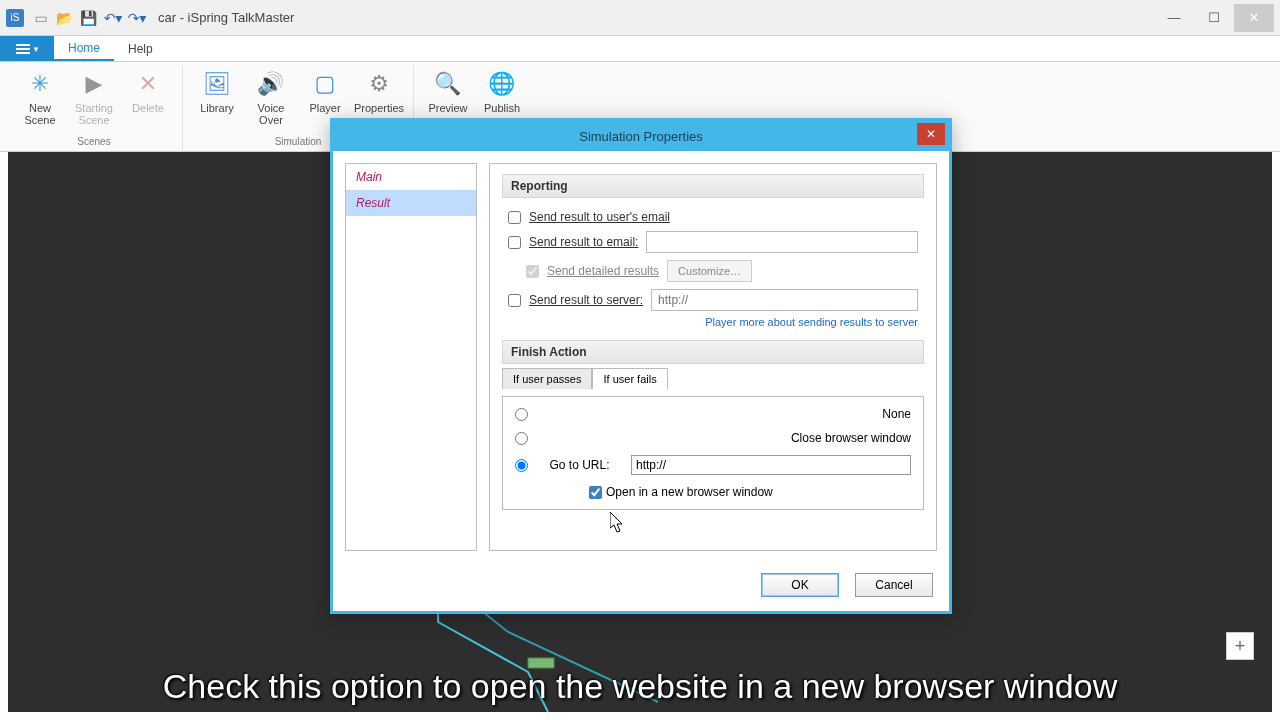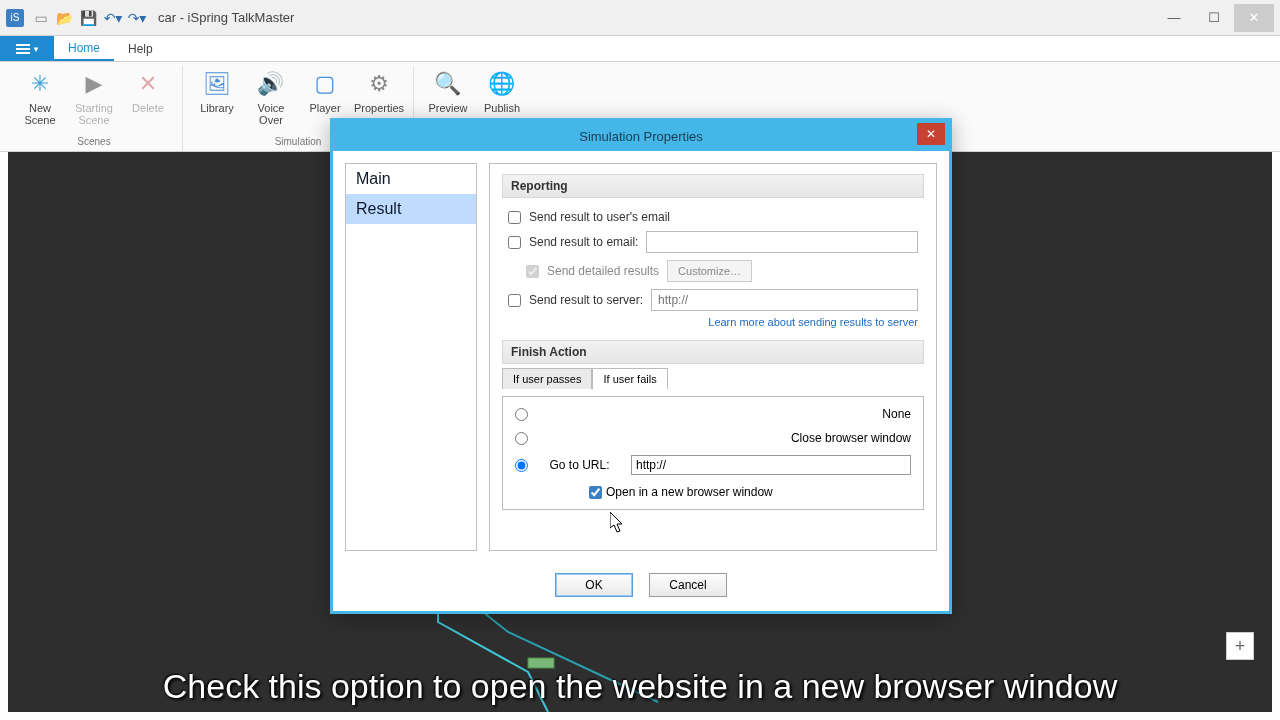--- a/index.html
+++ b/index.html
@@ -46,50 +46,50 @@
 .canvas svg.lines { position:absolute; left:0; top:0; width:100%; height:100%; }
 
 
 .dialog { position: absolute; left: 330px; top: 118px; width: 622px; background: #fff; border: 3px solid #44b6e8; box-shadow: 0 4px 20px rgba(0,0,0,0.3); }
 .dialog-titlebar { height: 30px; background: #44b6e8; display: flex; align-items: center; justify-content: center; position: relative; text-align: center; }
 .dialog-title { color: #1a3d52; font-size: 13px; }
 .dialog-close { position: absolute; right: 4px; top: 2px; width: 28px; height: 22px; background: #c94130; color: #fff; display: flex; align-items: center; justify-content: center; font-size: 12px; cursor: pointer; }
 .dialog-body { padding: 12px; display: flex; gap: 12px; }
 
 .sidenav { width: 132px; border: 1px solid #bfbfbf; background:#fff; height: 388px; }
-.sidenav-item { padding: 6px 10px; font-size: 16px; color: #0f172a; cursor: pointer; }
+.sidenav-item { padding: 6px 10px; font-size: 12px; color: #be185d; cursor: pointer; font-style: italic; }
 .sidenav-item.active { background: #bfdcff; }
 
 .content { flex: 1; border: 1px solid #bfbfbf; padding: 10px 12px; height: 388px; display:flex; flex-direction:column; gap:8px;}
 .intro { font-size: 12px; color: #333; }
 
 .section-header { background: linear-gradient(#f2f2f2,#e6e6e6); border:1px solid #d6d6d6; padding: 4px 8px; font-size: 12px; font-weight: 600; color: #333; }
 .section-body { padding: 4px 6px; display:flex; flex-direction:column; gap:7px; font-size:12px; }
 
 .row { display: flex; align-items: center; gap: 8px; }
 .row input[type=text] { height: 22px; border:1px solid #bbb; padding:0 6px; font-size:12px; }
 .row input[type=checkbox] { width:13px; height:13px; }
-.row label { color:#333; }
+.row label { color:#333;text-decoration:underline; }
 .email-input { flex:1; }
 .server-input { flex:1; }
 .detailed-row { margin-left: 18px; }
 .cust-btn { height:22px; padding:0 10px; font-size:11px; border:1px solid #ccc; background:#f4f4f4; color:#888; cursor:pointer;}
 .link { color:#1a6bc7; font-size:11px; text-align:right; cursor:pointer; margin-top:-2px;}
 
 
 .inner-tabs { display:flex; margin-top:-4px;text-align:center;}
 .inner-tab { padding:4px 10px; font-size:11px; border:1px solid #bbb; background:#eaeaea; cursor:pointer; border-bottom:none;}
 .inner-tab.active { background:#fff; position:relative; z-index:2;}
 .inner-tab-panel { border:1px solid #bbb; padding:10px 12px; display:flex; flex-direction:column; gap:10px; font-size:12px; margin-top:-1px;}
 
 .url-input { width:280px; height:20px; border:1px solid #999; padding:0 4px; font-size:12px;}
 .radio-row { display:flex; align-items:center; gap:6px;justify-content:space-between;}
 .check-row { display:flex; align-items:center; gap:4px; margin-left:74px;}
 
-.dialog-footer { display:flex; justify-content:center; gap:16px; padding:10px 16px 14px;}
+.dialog-footer { display:flex; justify-content:flex-end; gap:16px; padding:10px 16px 14px;}
 .dlg-btn { width:78px; height:24px; font-size:12px; border:1px solid #999; background:linear-gradient(#fdfdfd,#e9e9e9); cursor:pointer;}
 .dlg-btn.ok { border-color:#5a9fe0; box-shadow:0 0 0 1px #9cc9f0 inset;}
 
 
 .caption { position:absolute; left:0; right:0; bottom:14px; text-align:center; font-size:34px; color:#fff; text-shadow:2px 2px 3px #000, -1px -1px 2px #000; font-family:Arial,sans-serif; pointer-events:none;}
 
 
 .cursor { position:absolute; left:610px; top:512px; width:16px; height:22px; pointer-events:none; z-index:100;}
 .cursor svg { display:block; }
 .checked-box { accent-color:#3b7fc4; }
@@ -218,21 +218,21 @@
         <div class="row detailed-row">
           <input type="checkbox" checked="" disabled="" class="checked-box" style="">
           <label style="color:#888">Send detailed results</label>
           <button class="cust-btn">Customize…</button>
         </div>
         <div class="row">
           <input type="checkbox" style="">
           <label>Send result to server:</label>
           <input type="text" class="server-input" placeholder="http://" style="">
         </div>
-        <div class="link">Learn more about sending results to server</div>
+        <div class="link">Player more about sending results to server</div>
       </div>
 
       <div class="section-header">Finish Action</div>
       <div class="inner-tabs">
         <div class="inner-tab">If user passes</div>
         <div class="inner-tab active">If user fails</div>
       </div>
       <div class="inner-tab-panel">
         <div class="radio-row">
           <input type="radio" name="fa" style="">

